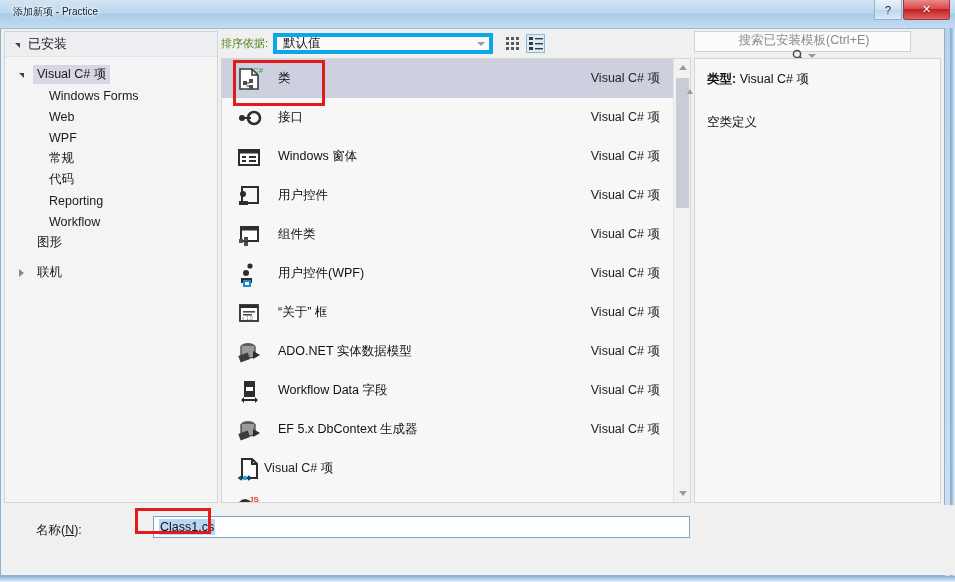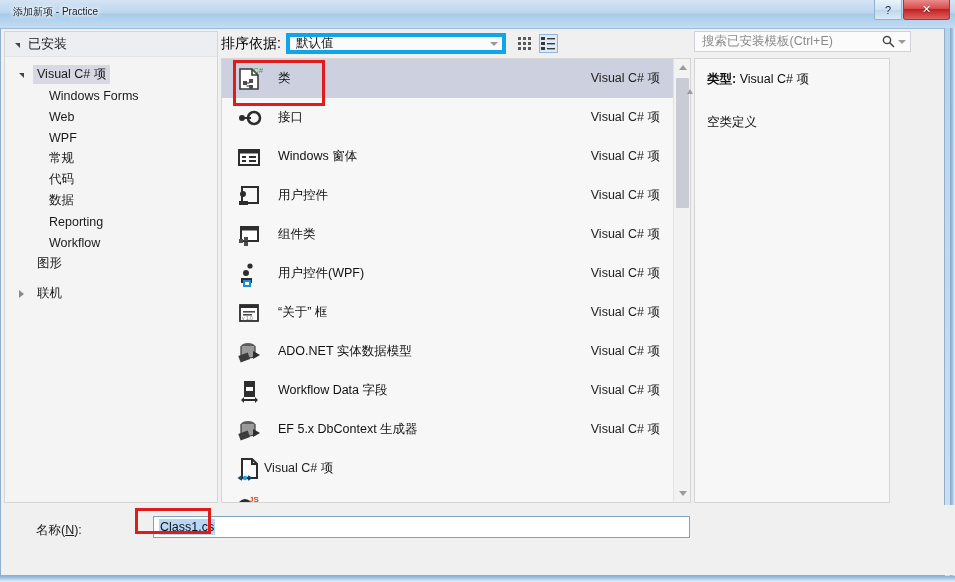--- a/index.html
+++ b/index.html
@@ -160,22 +160,22 @@
     left: 220px; top: 2px;
     width: 470px; height: 472px;
     box-sizing: border-box;
   }
   .toolbar {
     height: 25px;
     display: flex;
     align-items: center;
   }
   .sort-label {
-    font-size: 14px;
-    color: #000000;
+    font-size: 11px;
+    color: #4d7c0f;
     margin-right: 5px;
     white-space: nowrap;
   }
   .sort-combo {
     width: 220px; height: 21px;
     background: #fbfbfb;
     border: 4px solid #0ea5e9;
     box-sizing: border-box;
     display: flex;
     align-items: center;
@@ -290,31 +290,32 @@
   }
   .search-box {
     width: 217px; height: 21px;
     box-sizing: border-box;
     background: #fbfbfb;
     border: 1px solid #cfd3d8;
     display: flex;
     align-items: center;
     padding: 0 4px 0 7px;
     justify-content: space-between;
+    flex-direction: column;
   }
   .search-ph {
     font-size: 12.5px;
     color: #8b8b8b;
     white-space: nowrap;
   }
   .search-right { display:flex; align-items:center; gap:3px; }
   .info-box {
     position: absolute;
     left: 0; top: 27px;
-    width: 196px; height: 445px;
+    width: 247px; height: 445px;
     background: #f7f7f7;
     border: 1px solid #d5d5d5;
     box-sizing: border-box;
     padding: 12px 10px 0 12px;
   }
   .info-type { font-size: 12.5px; color: #111; white-space: nowrap; }
   .info-type b { font-weight: bold; }
   .info-desc { font-size: 12.5px; color: #111; margin-top: 26px; }
 
   
@@ -417,23 +418,20 @@
             <span class="lbl">Web</span>
           </div>
           <div class="tree-row lvl2">
             <span class="lbl">WPF</span>
           </div>
           <div class="tree-row lvl2">
             <span class="lbl">常规</span>
           </div>
           <div class="tree-row lvl2">
             <span class="lbl">代码</span>
-          </div>
-          <div class="tree-row lvl2">
-            <span class="lbl">数据</span>
           </div>
           <div class="tree-row lvl2">
             <span class="lbl">Reporting</span>
           </div>
           <div class="tree-row lvl2">
             <span class="lbl">Workflow</span>
           </div>
 
           <div class="tree-row lvl1b">
             <span class="lbl">图形</span>

